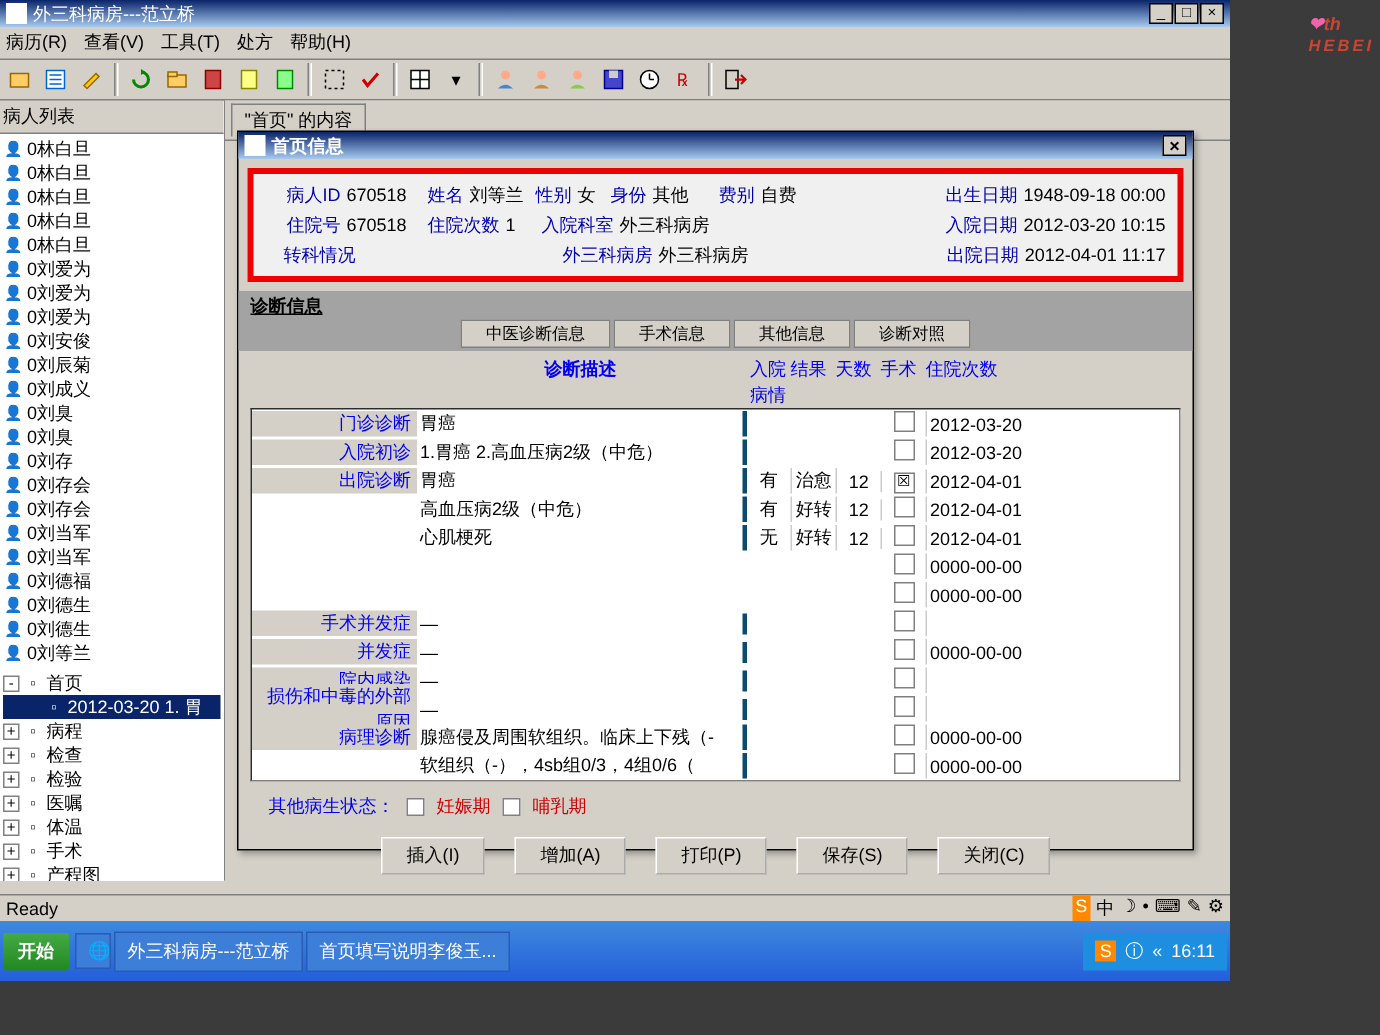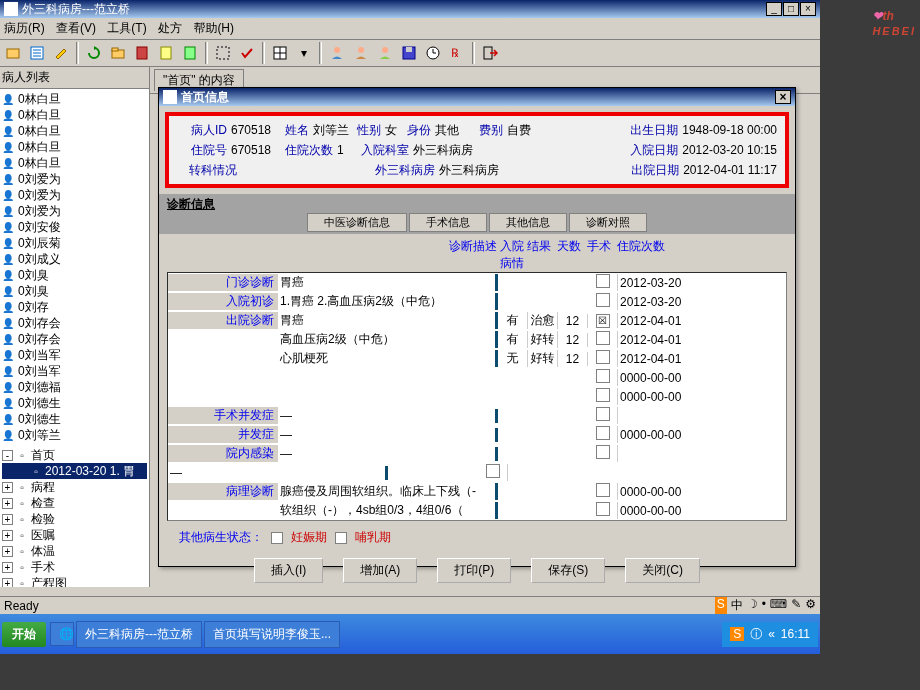--- a/index.html
+++ b/index.html
@@ -42,21 +42,21 @@
 .info-row .lbl { color: #00a; text-align: right; }
 .info-row .val { color: #000000; min-width: 40px; }
 
 .diag-hdr { background: #a3a3a3; padding: 2px 8px; display: flex; flex-direction: column; }
 .diag-tabs { display: flex; margin-left: 140px; gap: 2px; }
 .diag-tab { border: 1px solid #808080; padding: 1px 16px; background: #d4d0c8; font-size: 11px; }
 
 .grid-wrap { margin: 4px 8px; }
 .grid-head { display: flex; color: #00e; font-size: 11px; }
 .grid-head .c1 { width: 110px; text-align: right; }
-.grid-head .c2 { width: 220px; text-align: right; }
+.grid-head .c2 { width: 220px; text-align: center; font-weight: bold; }
 .grid-head .c3 { width: 30px; text-align: center; }
 .grid-head .c4 { width: 30px; }
 .grid-head .c5 { width: 30px; }
 .grid-head .c6 { width: 30px; }
 .grid-head .c7 { width: 90px; }
 
 .grid-body { border: 1px inset #808080; background: #fff; }
 .g-row { display: flex; height: 19px; align-items: center; }
 .g-row .rl { width: 110px; text-align: right; color: #00e; padding-right: 4px; background: #d4d0c8; }
 .g-row .tx { width: 220px; border-right: 3px solid #0c4a6e; padding-left: 2px; overflow: hidden; white-space: nowrap; }
@@ -538,20 +538,21 @@
               <div class="g-row">
                 <div class="rl">院内感染</div>
                 <div class="tx">—</div>
                 <div class="sm"></div>
                 <div class="sm"></div>
                 <div class="sm"></div>
                 <div class="sm"><span class="cb"></span></div>
                 <div class="dt"></div>
               </div>
               <div class="g-row">
+                <div class="rl">损伤和中毒的外部原因</div>
                 <div class="tx">—</div>
                 <div class="sm"></div>
                 <div class="sm"></div>
                 <div class="sm"></div>
                 <div class="sm"><span class="cb"></span></div>
                 <div class="dt"></div>
               </div>
               <div class="g-row">
                 <div class="rl">病理诊断</div>
                 <div class="tx">腺癌侵及周围软组织。临床上下残（-</div>

